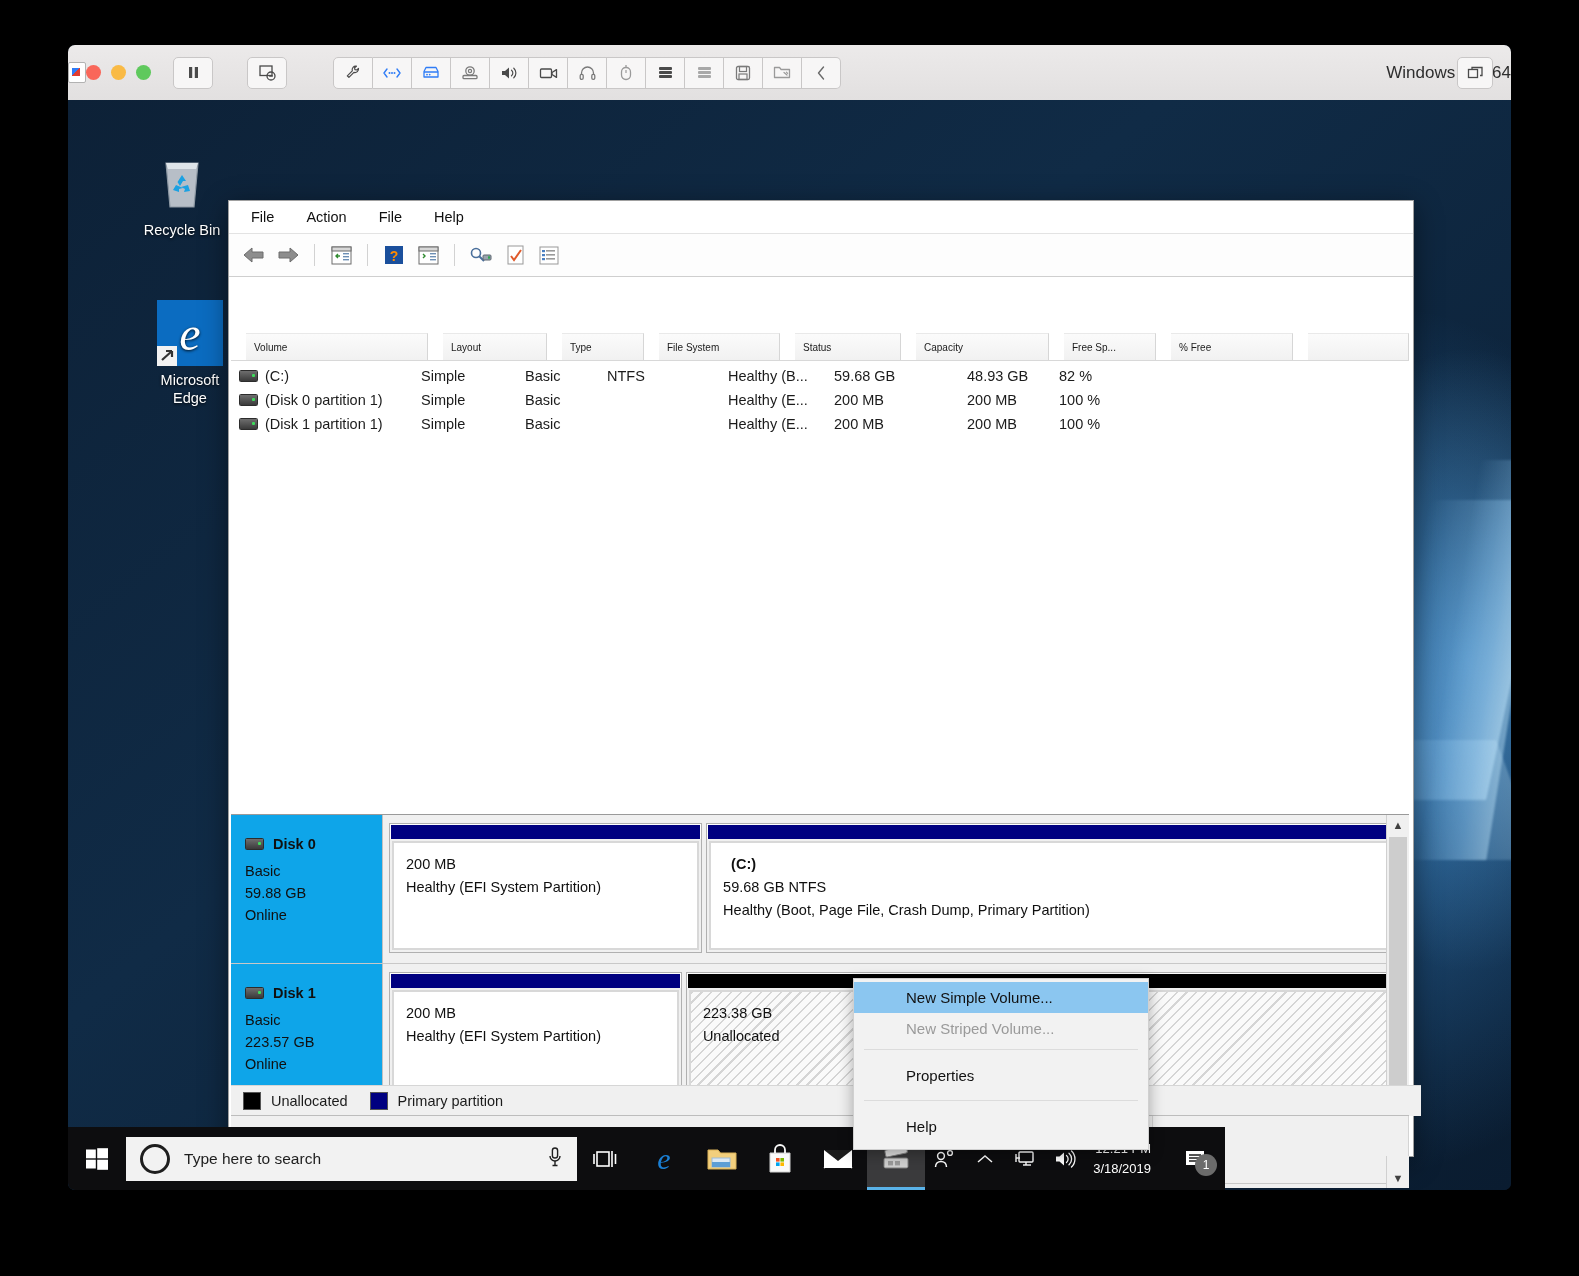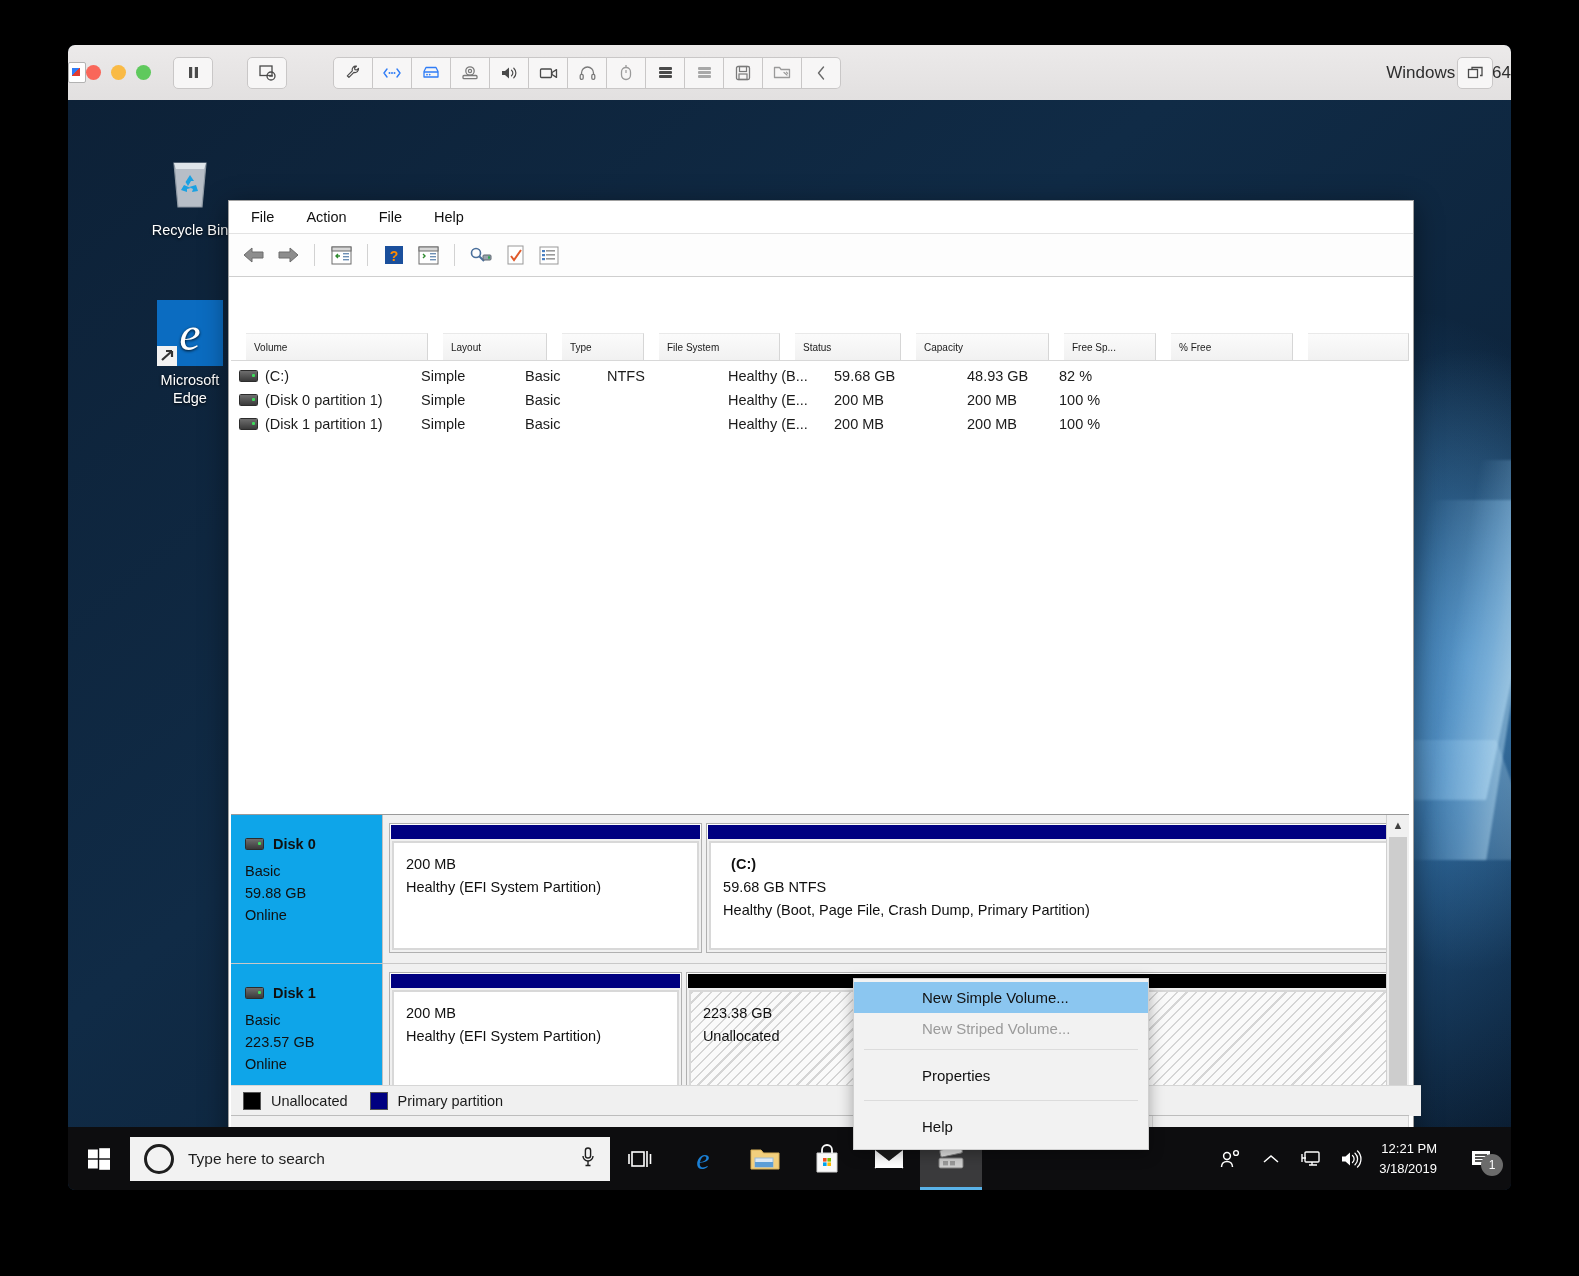--- a/index.html
+++ b/index.html
@@ -72,21 +72,21 @@
   }
   
   .streak{position:absolute;background:linear-gradient(90deg,rgba(160,215,255,0) 0%,rgba(160,215,255,.55) 60%,rgba(200,235,255,.85) 100%);filter:blur(1px);}
   #s1{left:1330px;top:400px;width:120px;height:300px;transform:skewX(-12deg);opacity:.55;}
   #s2{left:1380px;top:360px;width:70px;height:400px;transform:skewX(-9deg);opacity:.5;}
   #s3{left:1290px;top:640px;width:160px;height:120px;transform:skewX(20deg);opacity:.3;}
 
   
   .dicon{position:absolute;width:120px;text-align:center;color:#fff;font-size:14.5px;
     text-shadow:0 1px 3px rgba(0,0,0,.9);line-height:1.25;}
-  #icon-recycle{left:62px;top:50px;}
+  #icon-recycle{left:54px;top:50px;}
   #icon-edge{left:62px;top:200px;}
   .dicon .glyph{height:66px;display:flex;align-items:center;justify-content:center;margin-bottom:5px;}
 
   
   #dm{
     position:absolute;left:160px;top:100px;width:1184px;height:955px;
     background:#ffffff;border:1px solid #a0a0a0;
     box-shadow:0 6px 26px rgba(0,0,0,.45);
     font-size:14.5px;color:#1b1b1b;
   }
@@ -179,29 +179,29 @@
   #gv-scroll .arrow{height:20px;width:22px;display:flex;align-items:center;justify-content:center;color:#404040;font-size:11px;}
   #gv-thumb{width:18px;background:#cdcdcd;margin-top:2px;}
 
   
   #ctxmenu{
     position:absolute;left:785px;top:878px;width:294px;
     background:#f2f2f2;border:1px solid #d0d0d0;
     box-shadow:0 4px 14px rgba(0,0,0,.32);
     font-size:15px;color:#111;padding:3px 0;z-index:40;
   }
-  #ctxmenu .mi{height:31px;display:flex;align-items:center;padding-left:68px;}
+  #ctxmenu .mi{height:31px;display:flex;align-items:center;padding-left:52px;}
   #ctxmenu .mi.sel{background:#8bc6f0;}
   #ctxmenu .mi.dis{color:#9a9a9a;}
   #ctxmenu .msep{height:1px;background:#dcdcdc;margin:5px 10px;}
   #ctxmenu .mi.tall{height:40px;}
 
   
   #taskbar{
-    position:absolute;left:0;bottom:0;width:1443px;height:63px;
+    position:absolute;left:0;bottom:0;width:1157px;height:63px;
     background:#0d0d0f;display:flex;align-items:center;
   }
   #start-btn{width:62px;height:63px;display:flex;align-items:center;justify-content:center;}
   #search-box{
     width:480px;height:44px;background:#f2f2f2;display:flex;align-items:center;
     gap:14px;padding:0 14px;color:#1e1e1e;font-size:15.5px;box-sizing:border-box;
   }
   #search-box .circle{width:24px;height:24px;border:3px solid #1e1e1e;border-radius:50%;flex:0 0 auto;}
   #search-box .ph{flex:1;}
   .tb-task{width:62px;height:63px;display:flex;align-items:center;justify-content:center;position:relative;}

